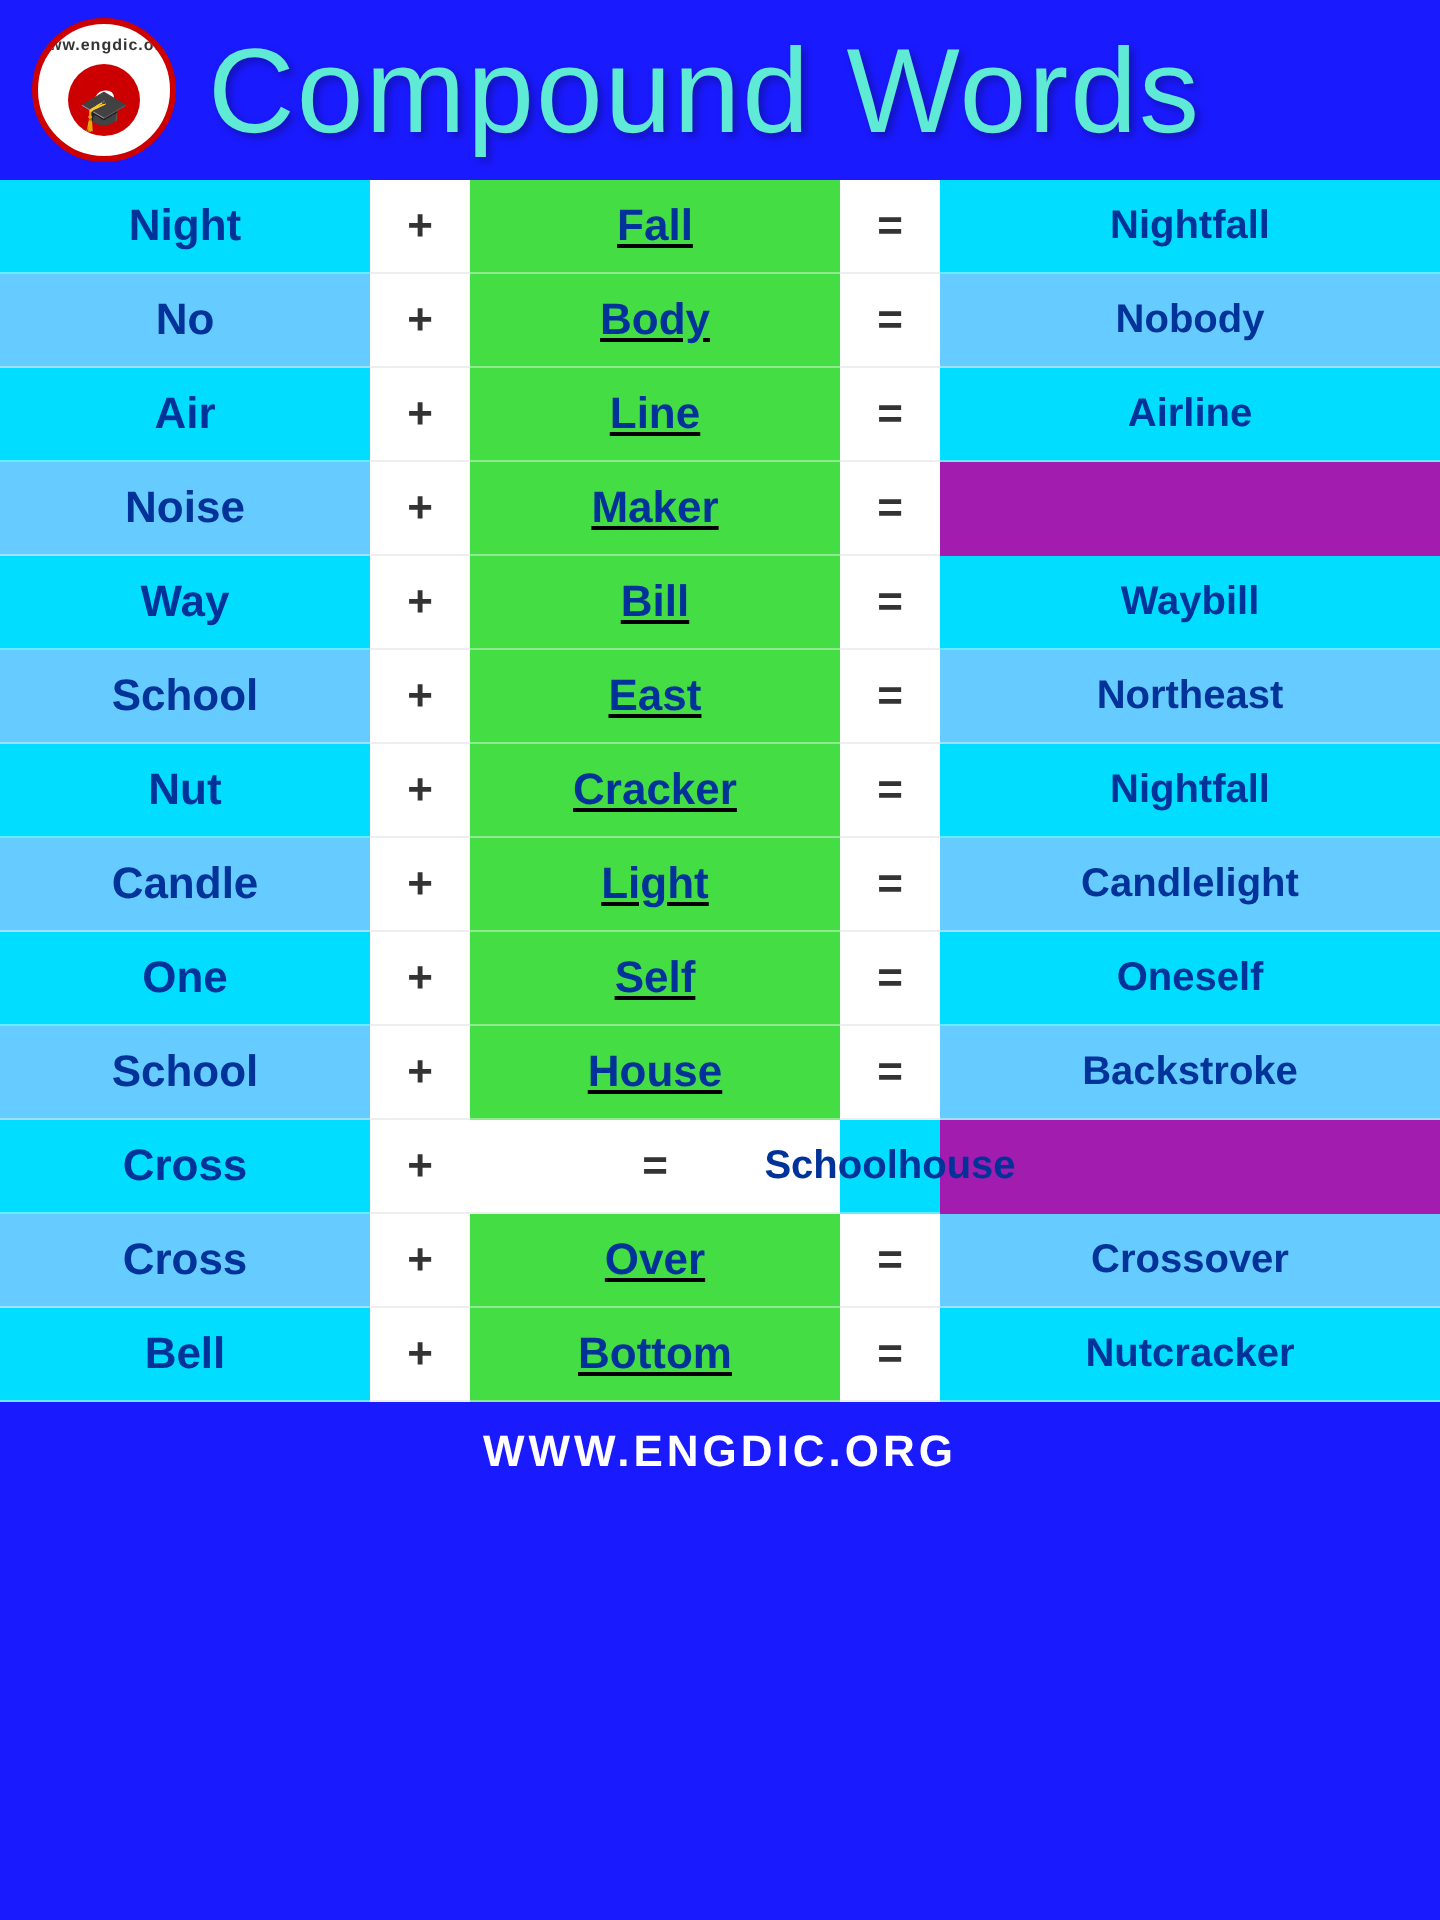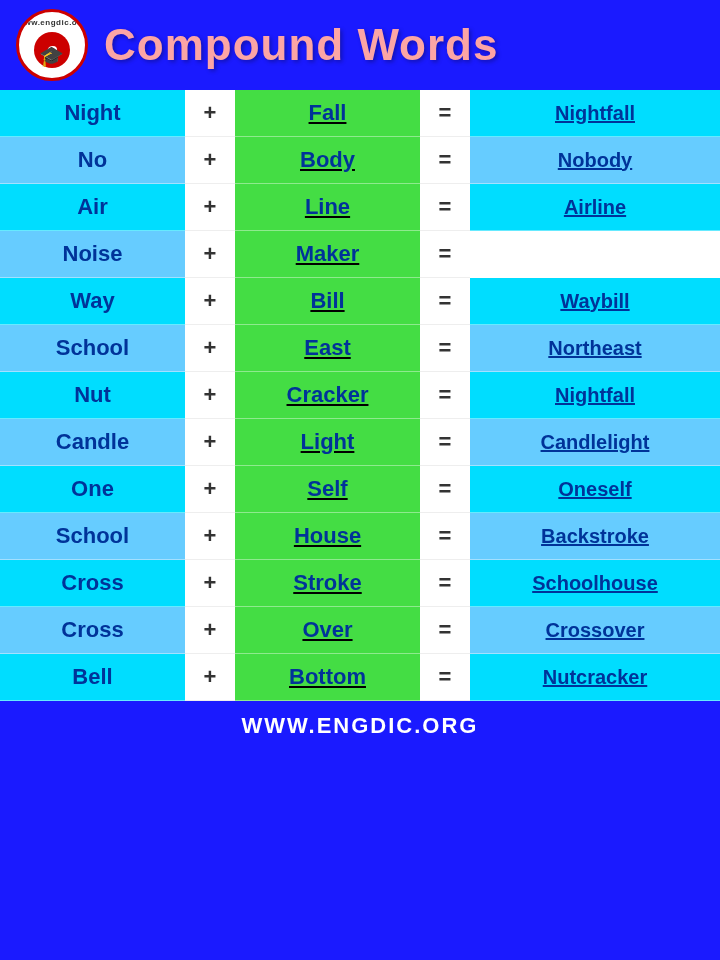--- a/index.html
+++ b/index.html
@@ -63,31 +63,31 @@
       font-style: italic;
     }
 
     #logo .logo-cap {
       position: absolute;
       bottom: 10px;
       font-size: 20px;
     }
 
     #title {
-      font-size: 44px;
-      font-weight: 700;
-      color: #fca5a5;
+      font-size: 60px;
+      font-weight: 400;
+      color: #5eead4;
       margin-left: 16px;
       text-shadow: 2px 2px 4px rgba(0,0,0,0.3);
       letter-spacing: 1px;
     }
 
     
     #table-container {
-      background: #ffffff;
+      background: #a21caf;
       margin: 0;
     }
 
     .row {
       display: grid;
       grid-template-columns: 185px 50px 185px 50px 250px;
       align-items: stretch;
     }
 
     .row:nth-child(odd) .col-left,
@@ -142,21 +142,20 @@
       font-weight: bold;
       color: #003399;
       text-align: center;
     }
 
     .cell-text-result {
       font-size: 20px;
       font-weight: bold;
       color: #003399;
       text-align: center;
-      text-decoration: underline;
     }
 
     
     #footer {
       background: #1a1aff;
       height: 50px;
       display: flex;
       align-items: center;
       justify-content: center;
     }
@@ -350,23 +349,20 @@
         <span class="cell-text-result">Backstroke</span>
       </div>
     </div>
     <div class="row">
       <div class="col-left">
         <span class="cell-text">Cross</span>
       </div>
       <div class="col-operator">
         <span>+</span>
       </div>
-      <div class="col-middle">
-        <span class="cell-text">Stroke</span>
-      </div>
       <div class="col-operator">
         <span>=</span>
       </div>
       <div class="col-right">
         <span class="cell-text-result">Schoolhouse</span>
       </div>
     </div>
     <div class="row">
       <div class="col-left">
         <span class="cell-text">Cross</span>

